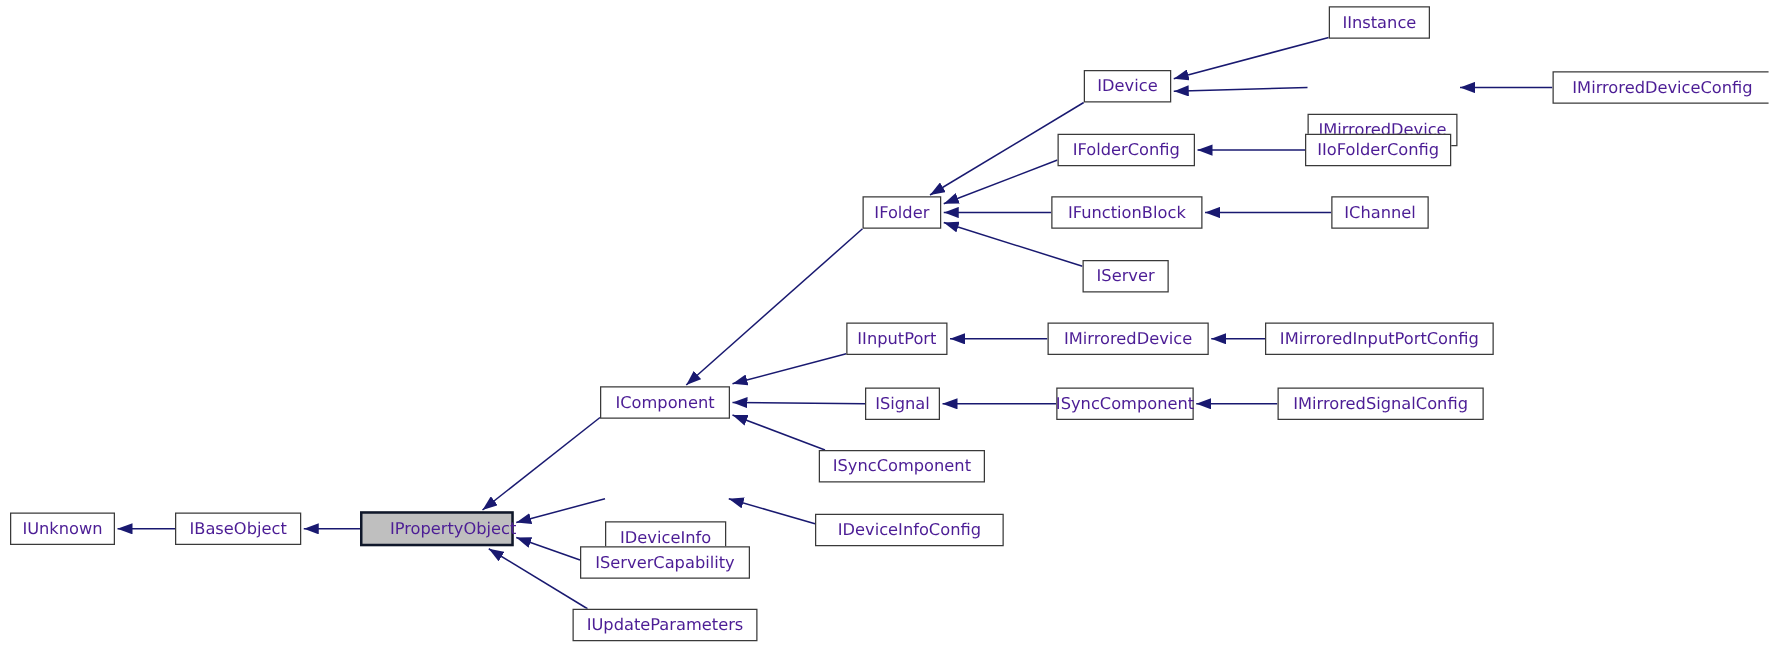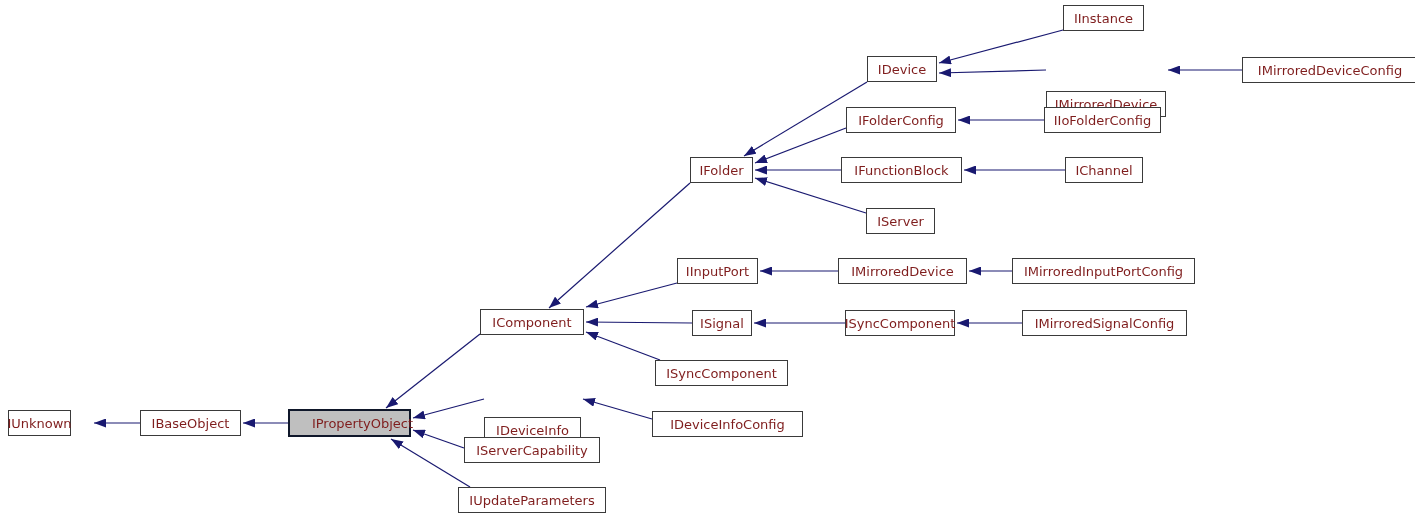--- a/index.html
+++ b/index.html
@@ -20,21 +20,21 @@
     left: 0; top: 0;
     width: 1415px;
     height: 519px;
     pointer-events: none;
   }
   .class-node {
     position: absolute;
     box-sizing: border-box;
     background: #ffffff;
     border: 1.4px solid #3a3a3a;
-    color: #7f1d1d;
+    color: #4c1d95;
     font-size: 13px;
     text-align: center;
     display: flex;
     align-items: center;
     justify-content: center;
     white-space: nowrap;
     cursor: pointer;
     z-index: 2;
   }
   .class-node.highlighted {
@@ -73,21 +73,21 @@
       <line x1="1046" y1="70" x2="939" y2="73" stroke="#191970" stroke-width="1.2" marker-end="url(#arrowhead)"></line>
       <line x1="1242" y1="70" x2="1168" y2="70" stroke="#191970" stroke-width="1.2" marker-end="url(#arrowhead)"></line>
       <line x1="1044" y1="120" x2="958" y2="120" stroke="#191970" stroke-width="1.2" marker-end="url(#arrowhead)"></line>
       <line x1="1065" y1="170" x2="964" y2="170" stroke="#191970" stroke-width="1.2" marker-end="url(#arrowhead)"></line>
       <line x1="838" y1="271" x2="760" y2="271" stroke="#191970" stroke-width="1.2" marker-end="url(#arrowhead)"></line>
       <line x1="1012" y1="271" x2="969" y2="271" stroke="#191970" stroke-width="1.2" marker-end="url(#arrowhead)"></line>
       <line x1="845" y1="323" x2="754" y2="323" stroke="#191970" stroke-width="1.2" marker-end="url(#arrowhead)"></line>
       <line x1="1022" y1="323" x2="957" y2="323" stroke="#191970" stroke-width="1.2" marker-end="url(#arrowhead)"></line>
     </svg>
   <div id="nodes-layer">
-      <div class="class-node" style="left: 8px; top: 410px; width: 63px; height: 26px;">IUnknown</div>
+      <div class="class-node" style="left: 8px; top: 410px; width: 84px; height: 26px;">IUnknown</div>
       <div class="class-node" style="left: 140px; top: 410px; width: 101px; height: 26px;">IBaseObject</div>
       <div class="class-node highlighted" style="left: 288px; top: 409px; width: 123px; height: 28px;">IPropertyObject</div>
       <div class="class-node" style="left: 480px; top: 309px; width: 104px; height: 26px;">IComponent</div>
       <div class="class-node" style="left: 484px; top: 385px; width: 97px; height: 26px; margin-top: 32px;">IDeviceInfo</div>
       <div class="class-node" style="left: 464px; top: 437px; width: 136px; height: 26px;">IServerCapability</div>
       <div class="class-node" style="left: 458px; top: 487px; width: 148px; height: 26px;">IUpdateParameters</div>
       <div class="class-node" style="left: 690px; top: 157px; width: 63px; height: 26px;">IFolder</div>
       <div class="class-node" style="left: 677px; top: 258px; width: 81px; height: 26px;">IInputPort</div>
       <div class="class-node" style="left: 692px; top: 310px; width: 60px; height: 26px;">ISignal</div>
       <div class="class-node" style="left: 655px; top: 360px; width: 133px; height: 26px;">ISyncComponent</div>

